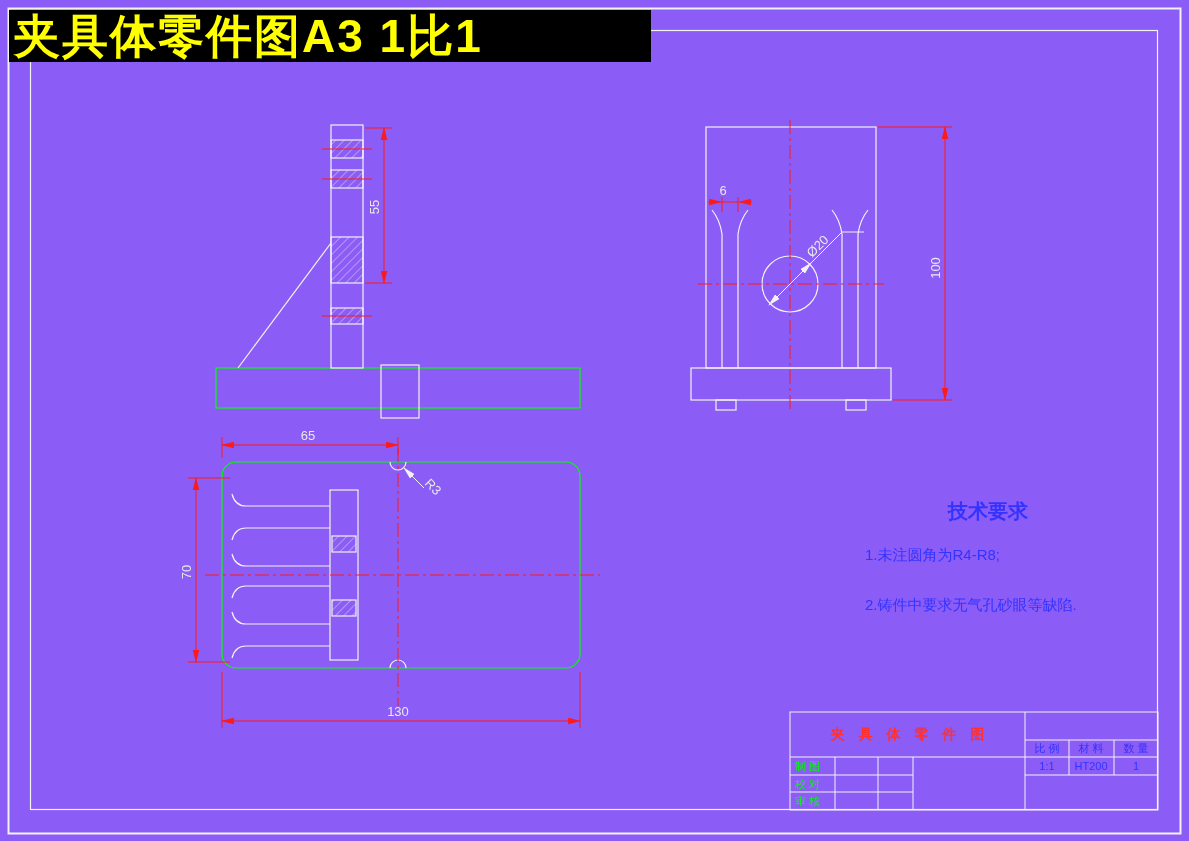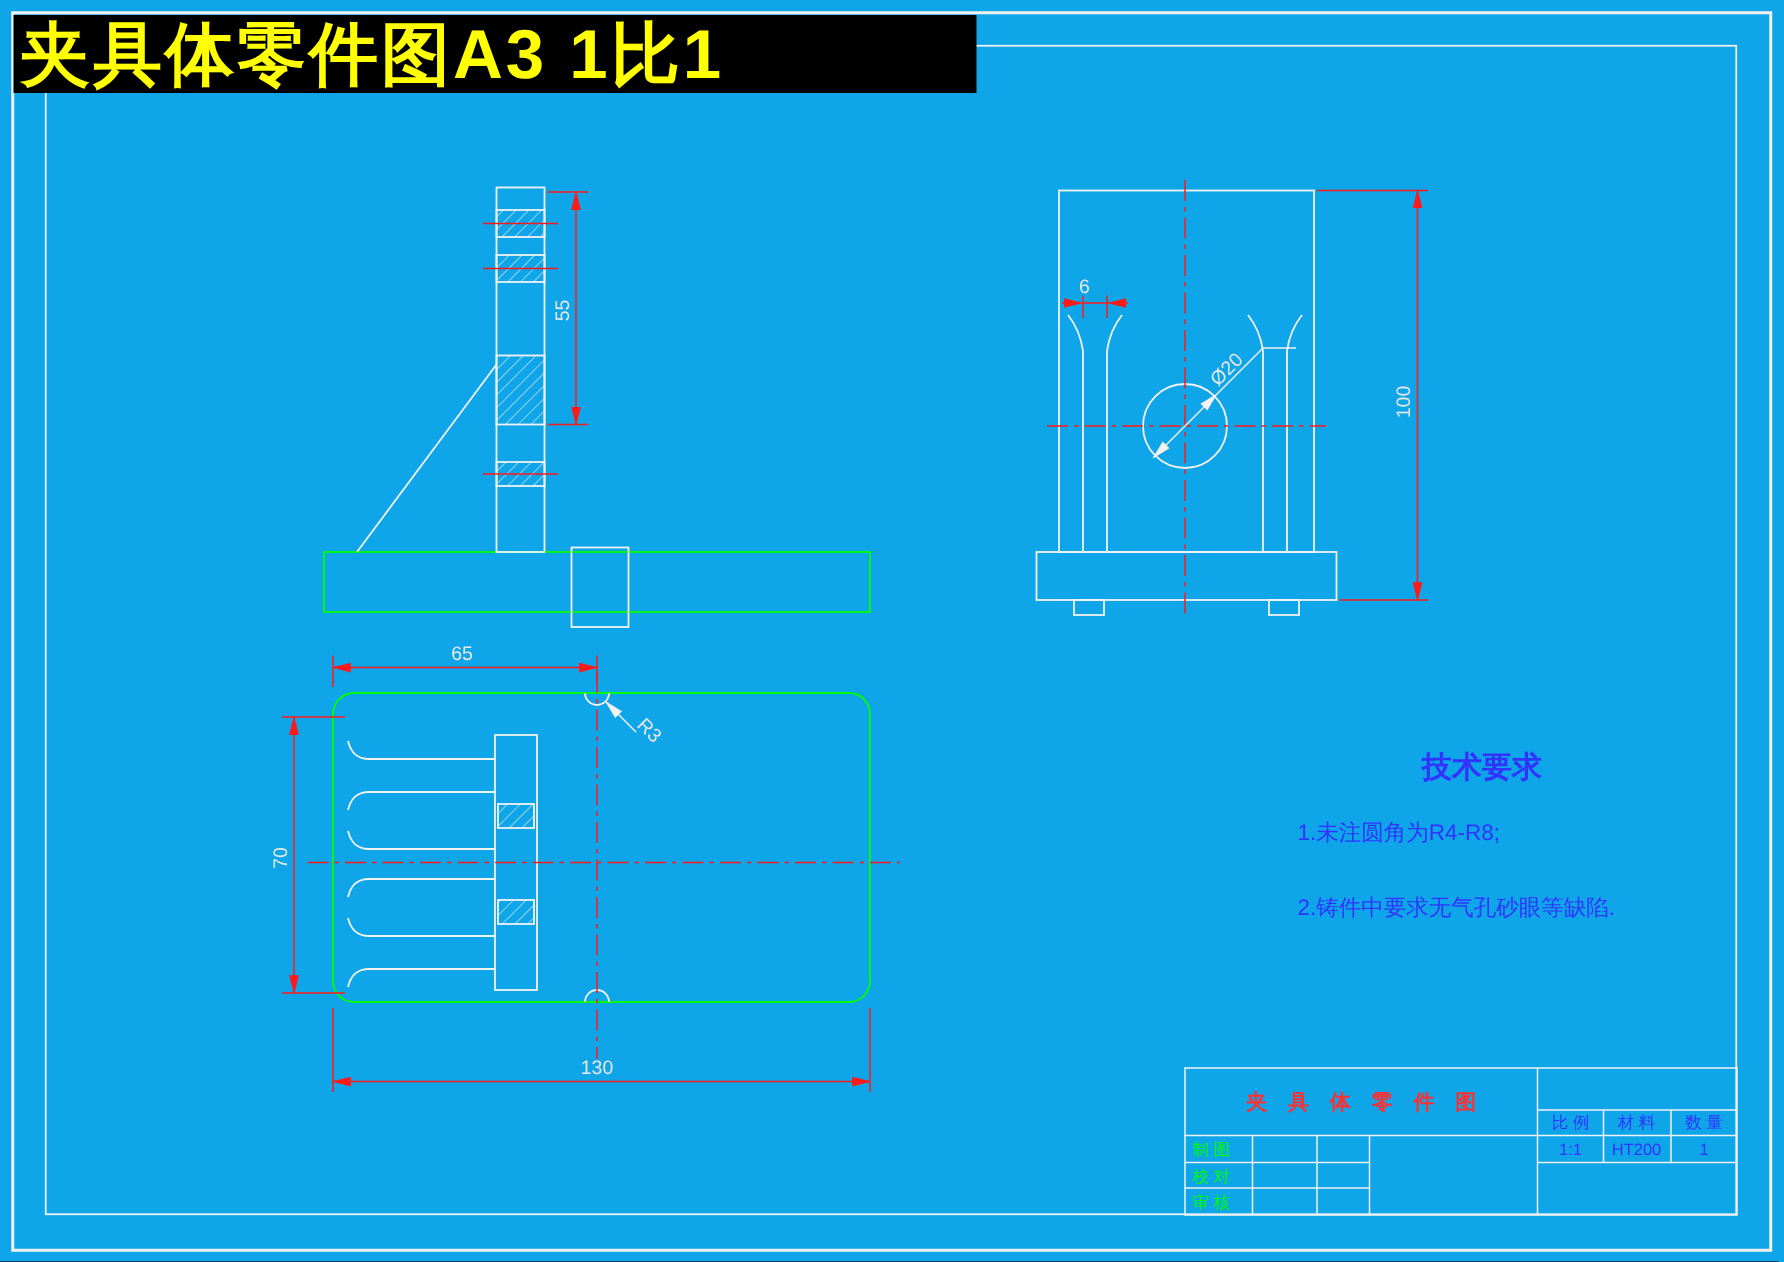--- a/index.html
+++ b/index.html
@@ -1,19 +1,19 @@
 <!DOCTYPE html>
 <html><head>
 <meta charset="utf-8">
 <style>
   html,body{margin:0;padding:0;background:#000;}
   .stage{
     position:relative;
     width:1189px;height:841px;
-    background:#0ea5e9;
+    background:#8b5cf6;
     overflow:hidden;
     font-family:"Liberation Sans",sans-serif;
   }
   svg{display:block;}
   svg text{font-family:"Liberation Sans",sans-serif;}
   .dim-text{fill:#e8e8e8;font-size:13px;}
   .page-title{font-size:46px;font-weight:bold;letter-spacing:2px;}
   .tech-title{font-size:20px;font-weight:bold;}
   .tech-item{font-size:15px;}
   .tb-name{font-size:14px;letter-spacing:5px;font-weight:bold;}

